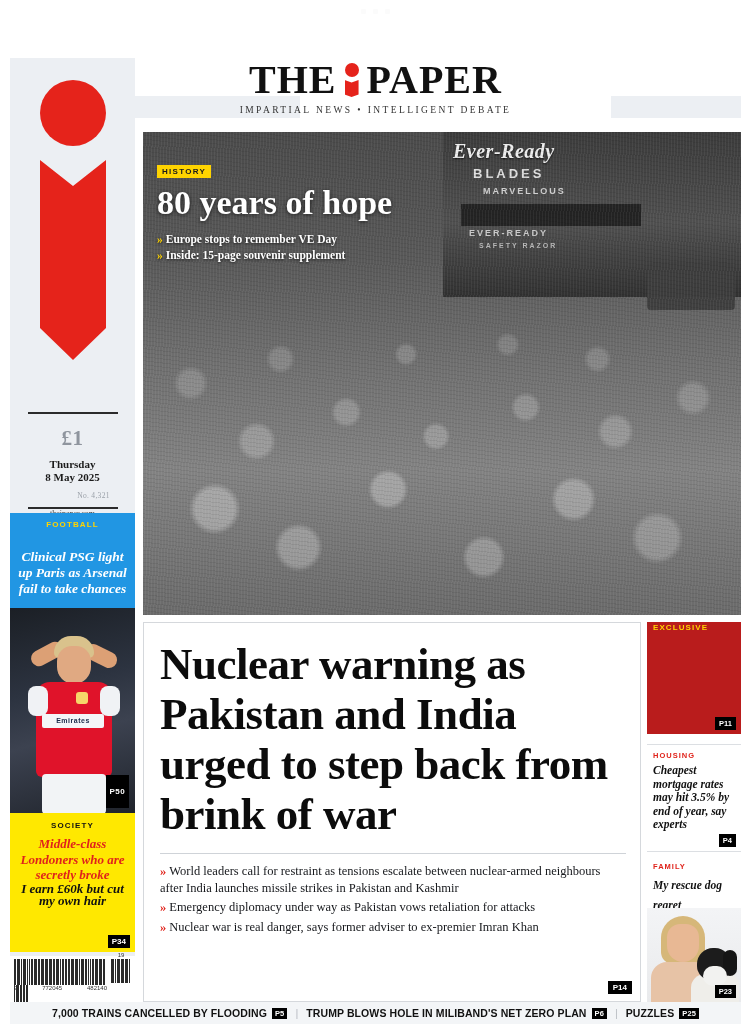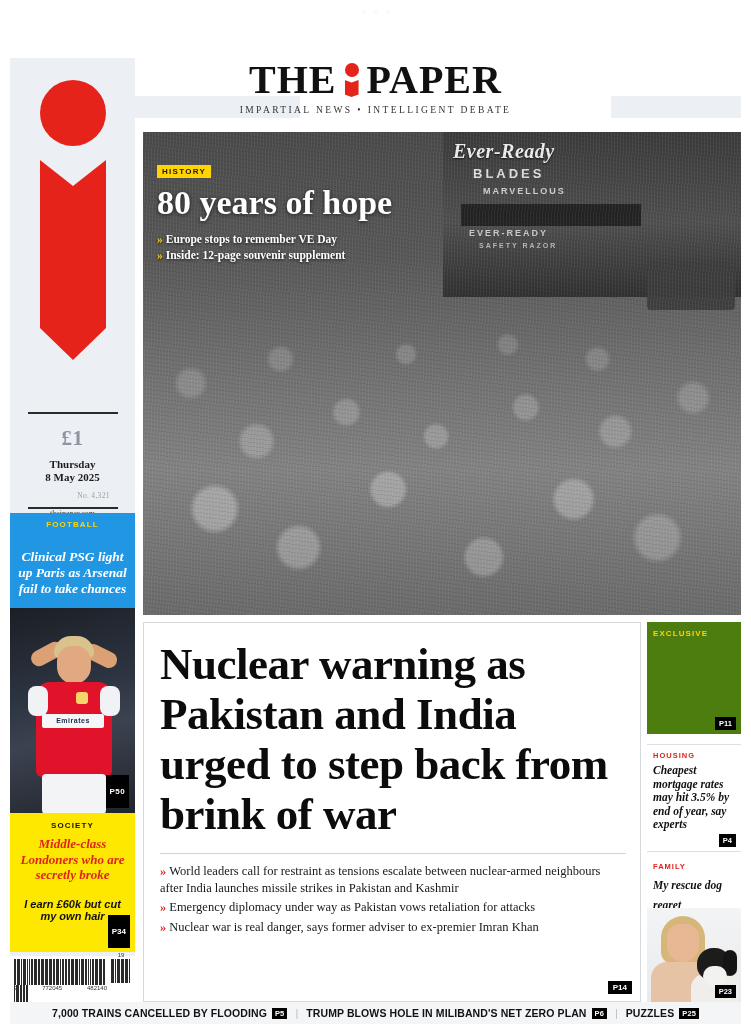--- a/index.html
+++ b/index.html
@@ -173,29 +173,29 @@
   .kicker-black {
     font-family:"Liberation Sans",sans-serif;
     font-weight:bold; font-size:8px; letter-spacing:1.1px; color:#111111;
   }
   .promo-society .hl {
     font-family:"Liberation Serif",serif;
     font-weight:bold; font-style:italic; font-size:13px; line-height:15.5px;
     color:#e0231b; margin-top: 6px;
   }
   .promo-society .sub {
-    font-family:Liberation Sans, sans-serif;
-    font-weight:bold; font-style:italic; font-size:11px; line-height:12.5px;
-    color:#111111; margin-top: 15px;
+    font-family:Liberation Serif, serif;
+    font-weight:bold; font-style:italic; font-size:13px; line-height:12.5px;
+    color:#111111; margin-top: 0;
   }
   .p34-badge {
     position:absolute; right:5px; bottom:4px;
     background:#000000; color:#ffffff;
     font-family:"Liberation Sans",sans-serif; font-weight:bold; font-size:8px;
-    padding:12px 4px;
+    padding:2px 4px;
   }
 
   
   .barcode-wrap {
     position:absolute; left:0; top:898px; width:125px; height:46px;
     background:#ffffff; padding:3px 4px 0 4px;
     display:flex; align-items:flex-start; gap:4px;
   }
   .barcode-main { flex:1; height:32px; position:relative; }
   .barcode-add { width:20px; height:26px; position:relative; }
@@ -330,21 +330,21 @@
     position:absolute; right:8px; bottom:7px;
     background:#000000; color:#ffffff;
     font-family:"Liberation Sans",sans-serif; font-weight:bold; font-size:8px;
     padding:2px 5px;
   }
 
   
   .right-rail { position:absolute; left:637px; top:600px; width:94px; height:380px; }
   .promo-exclusive {
     position:absolute; left:0; top:0; width:94px; height:112px;
-    background:#4d7c0f; padding:7px 6px 0 6px;
+    background:#b91c1c; padding:1px 6px 0 6px;
   }
   .promo-exclusive .hl {
     font-family:"Liberation Serif",serif; font-weight:bold;
     font-size:11.5px; line-height:13.5px; color:#ffffff; margin-top:4px;
   }
   .p11-badge, .p4-badge, .p23-badge {
     position:absolute; right:5px; bottom:4px;
     background:#000000; color:#ffffff;
     font-family:"Liberation Sans",sans-serif; font-weight:bold; font-size:7.5px;
     padding:2px 4px;
@@ -495,21 +495,21 @@
       <div class="sign-razor">EVER-READY</div>
       <div class="sign-razor2">SAFETY RAZOR</div>
       <div class="vehicle"></div>
       <div class="crowd-grain"></div>
 
       <div class="photo-overlay">
         <span class="tag-history">HISTORY</span>
         <div class="photo-hl">80 years of hope</div>
         <div class="photo-bullets">
           <div><span class="bq">»</span><span>Europe stops to remember VE Day</span></div>
-          <div><span class="bq">»</span><span>Inside: 12-page souvenir supplement</span></div>
+          <div><span class="bq">»</span><span>Inside: 15-page souvenir supplement</span></div>
         </div>
       </div>
     </div>
 
     <div class="main-story">
       <div class="main-hl">Nuclear warning as Pakistan and India urged to step back from brink of war</div>
       <div class="main-rule"></div>
       <div class="main-bullets">
         <div><span class="bq">»</span><span>World leaders call for restraint as tensions escalate between nuclear-armed neighbours after India launches missile strikes in Pakistan and Kashmir</span></div>
         <div><span class="bq">»</span><span>Emergency diplomacy under way as Pakistan vows retaliation for attacks</span></div>

